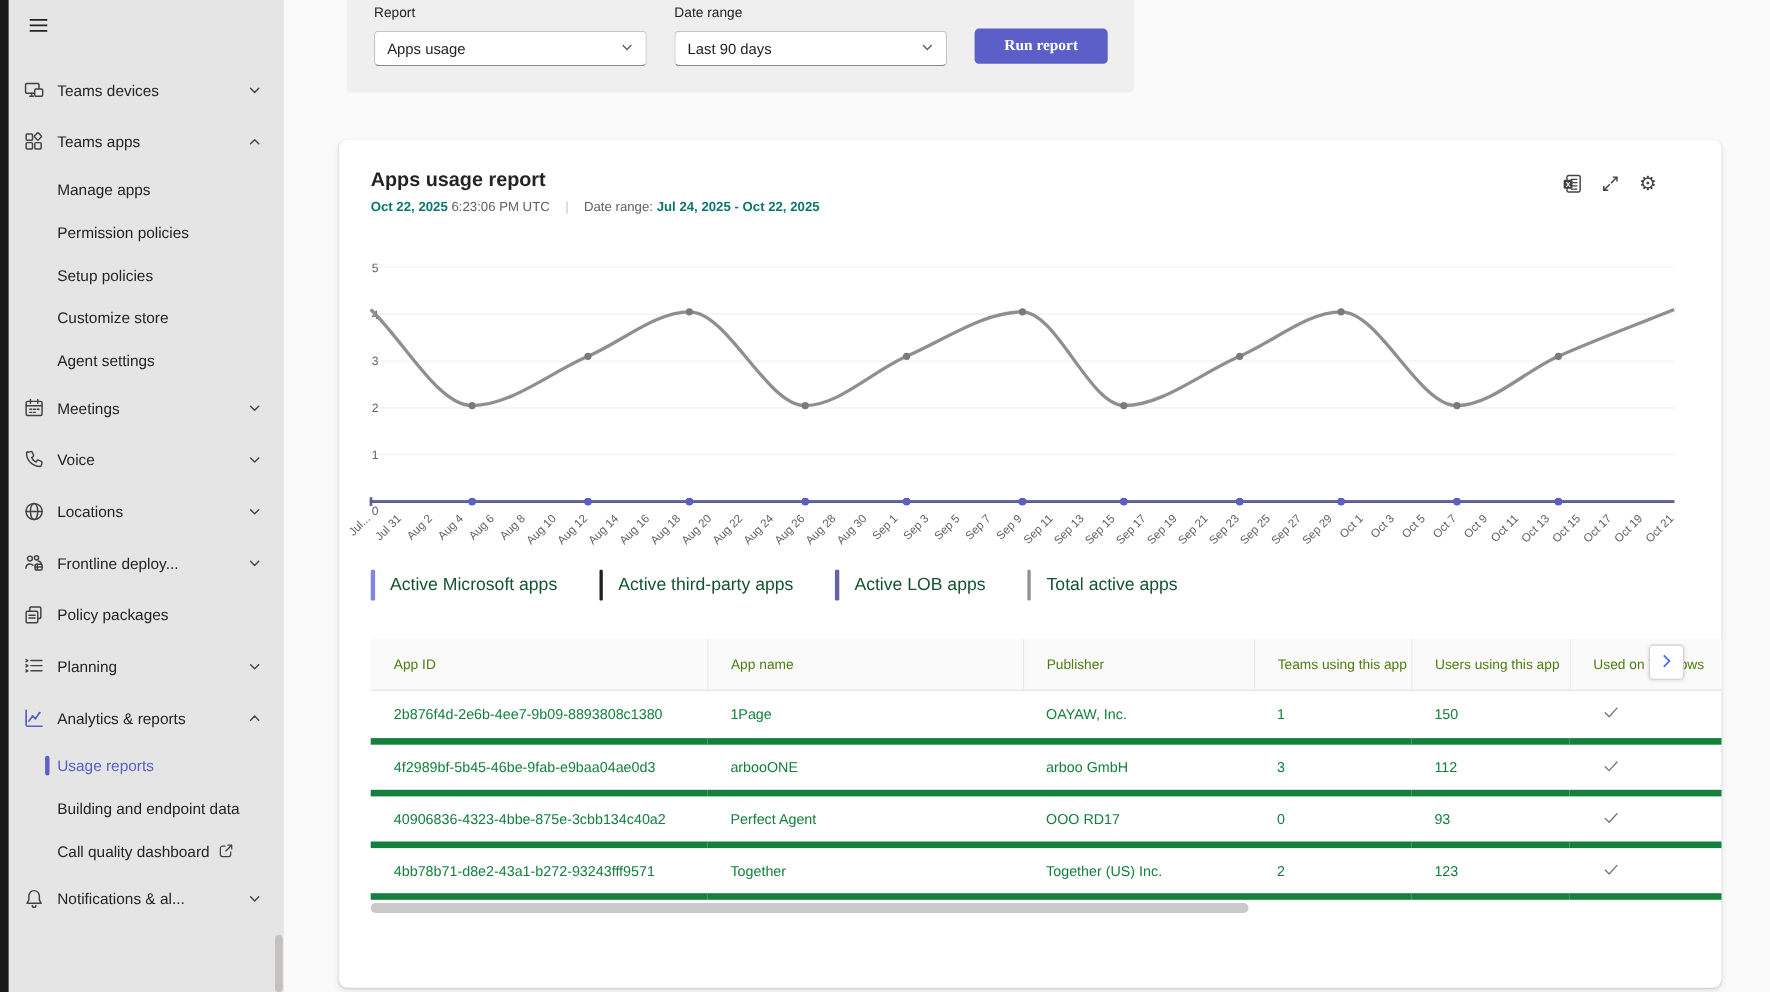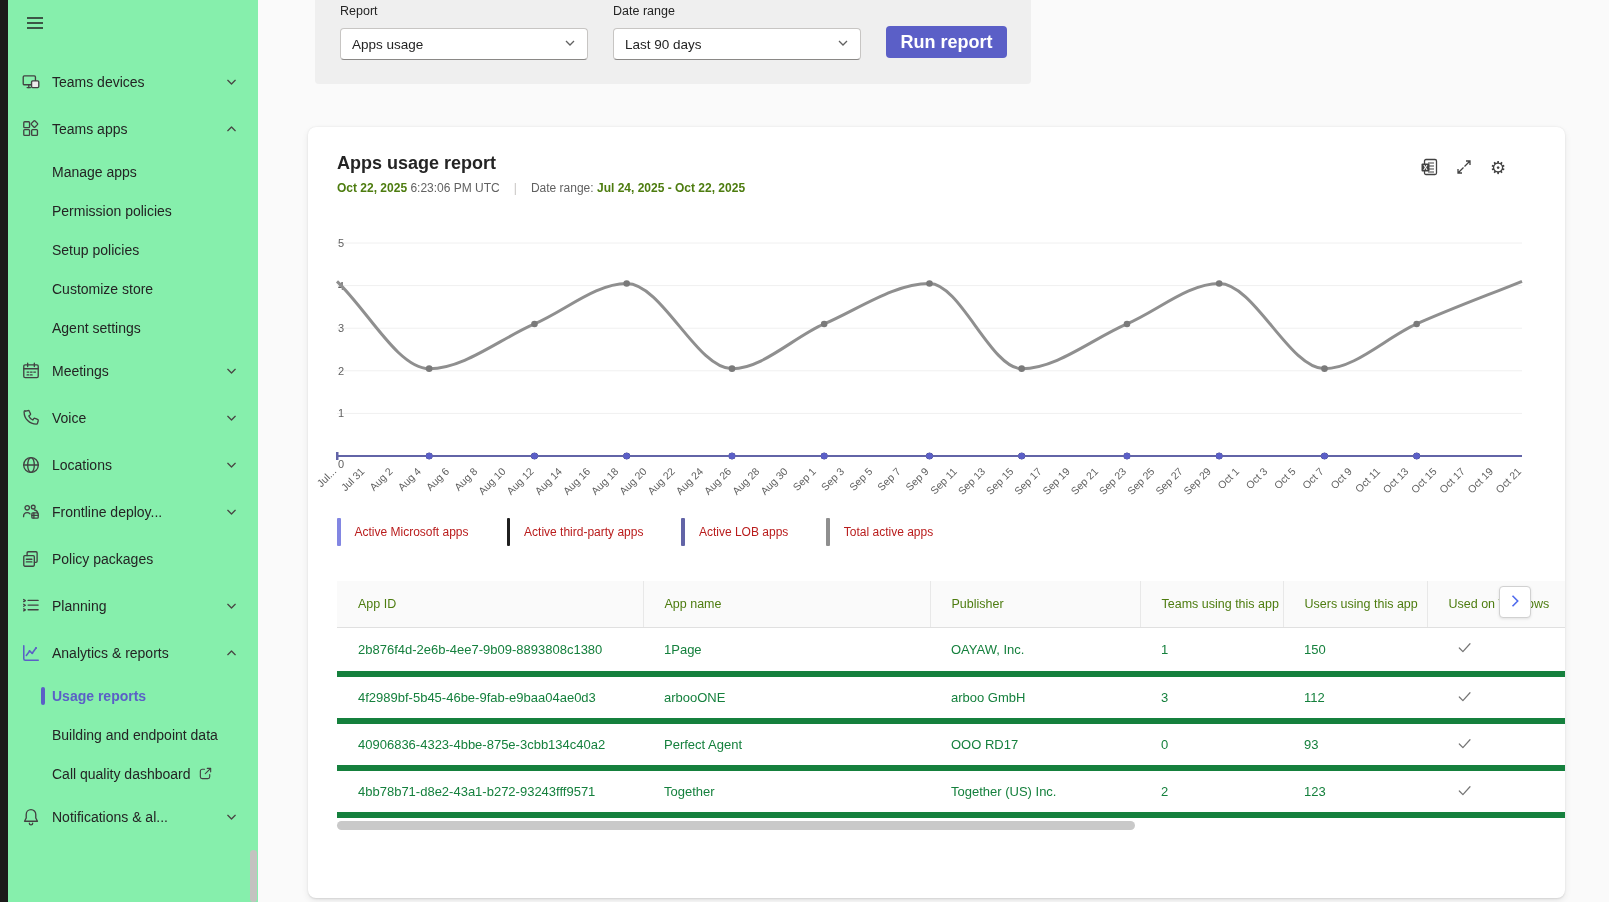--- a/index.html
+++ b/index.html
@@ -4,60 +4,60 @@
 <style>
   * { margin:0; padding:0; box-sizing:border-box; }
   html,body { width:1609px; height:902px; overflow:hidden; }
   body { font-family:"Liberation Sans", sans-serif; background:#fafafa; color:#242424; }
   .app { position:relative; width:1609px; height:902px; }
 
   
   .left-rail { position:absolute; left:0; top:0; width:8px; height:902px; background:#1b1a19; }
 
   
-  .sidebar { position:absolute; left:8px; top:0; width:250px; height:902px; background:#86efac; overflow:hidden; }
+  .sidebar { position:absolute; left:8px; top:0; width:250px; height:902px; background:#e5e5e5; overflow:hidden; }
   .hamburger { position:absolute; left:10px; top:8px; width:34px; height:32px; background:none; border:none; cursor:pointer; display:flex; align-items:center; justify-content:center; }
   .side-nav { position:absolute; left:0; top:58px; width:100%; }
   .side-item { position:relative; display:flex; align-items:center; height:47px; padding-left:12px; cursor:pointer; font-size:14px; color:#242424; }
   .side-item.sub { height:39px; padding-left:44px;text-align:right; }
   .side-item .icon { width:22px; display:inline-flex; justify-content:center; margin-right:10px; }
   .side-item .chev { position:absolute; right:20px; top:50%; transform:translateY(-50%); display:inline-flex; }
-  .side-item.selected { color:#5b5fc7; font-weight:bold; }
+  .side-item.selected { color:#5b5fc7; font-weight:normal; }
   .sel-bar { position:absolute; left:33px; top:50%; transform:translateY(-50%); width:3.5px; height:18px; border-radius:2px; background:#5b5fc7; }
   .side-item .ext { margin-left:7px; display:inline-flex; }
   .side-scroll-thumb { position:absolute; right:1px; bottom:0; width:7px; height:52px; border-radius:4px; background:#c4c2c0; }
 
   
   .main { position:absolute; left:258px; top:0; width:1351px; height:902px; }
 
   
   .filter-panel { position:absolute; left:57px; top:0; width:716px; height:84px; background:#efefef; border-radius:0 0 4px 4px; padding:4px 0 0 25px; display:flex; }
   .filter-group { margin-right:25px; }
   .filter-group label { display:block; font-size:12.5px; color:#242424; margin-bottom:10px; }
   .dropdown { width:248px; height:32px; background:#fff; border:1px solid #c7c5c3; border-bottom-color:#8a8886; border-radius:4px; display:flex; align-items:center; justify-content:space-between; padding:0 10px 0 11px; font-size:13.5px; cursor:pointer; }
-  .run-btn { margin-top:22px; width:121px; height:32px; background:#5b5fc7; color:#fff; border:none; border-radius:4px; font-size:18px; font-weight:bold; font-family:Liberation Sans, sans-serif; cursor:pointer; }
+  .run-btn { margin-top:22px; width:121px; height:32px; background:#5b5fc7; color:#fff; border:none; border-radius:4px; font-size:14px; font-weight:bold; font-family:Liberation Serif, serif; cursor:pointer; }
 
   
   .report-card { position:absolute; left:50px; top:127px; width:1257px; height:771px; background:#fff; border-radius:8px; box-shadow:0 0.6px 1.8px rgba(0,0,0,.1), 0 3px 7px rgba(0,0,0,.08); padding:26px 0 0 29px; }
   .card-head { position:relative; width:1200px; }
   .card-title { font-size:18px; font-weight:bold; color:#242424; }
   .card-meta { margin-top:7px; font-size:12px; color:#616161; display:flex; align-items:center; }
-  .card-meta b { color:#4d7c0f;text-align:right; }
+  .card-meta b { color:#0f766e;text-align:right; }
   .meta-sep { margin:0 14px; color:#c8c6c4; }
   .head-icons { position:absolute; right:28px; top:4px; display:flex; gap:12px; }
   .icon-btn { width:22px; height:22px; background:none; border:none; cursor:pointer; display:flex; align-items:center; justify-content:center; color:#424242; }
   .gear-glyph { font-size:18px; line-height:1; color:#424242; font-family:"DejaVu Sans",sans-serif; }
 
   .chart-wrap { margin-top:38px; width:1228px; }
   .chart-wrap svg { overflow:visible; display:block; }
 
   .legend { margin-top:15px; display:flex; gap:38px; }
   .legend-item { display:flex; align-items:center; cursor:pointer; }
   .legend-bar { width:3.5px; height:28px; border-radius:1px; margin-right:14px; }
-  .legend-label { font-size:12px; color:#b91c1c; }
+  .legend-label { font-size:16px; color:#14532d; }
 
   .table-zone { position:relative; margin-top:35px; width:1228px; }
   table.report { border-collapse:collapse; width:1228px; table-layout:fixed; }
   table.report th { height:46px; background:#fafafa; font-weight:normal; font-size:12.5px; color:#4d7c0f; text-align:left; padding-left:21px; border-bottom:1px solid #e0e0e0; border-right:1px solid #e8e8e8; white-space:nowrap; overflow:hidden; cursor:pointer; }
   table.report th:last-child { border-right:none; }
   table.report td { height:47px; font-size:13px; color:#15803d; padding-left:21px; border-bottom:6px solid #15803d; white-space:nowrap; overflow:hidden; }
   .check { display:inline-flex; margin-left:8px; }
   .col-next { position:absolute; right:34px; top:5px; width:32px; height:32px; background:#fff; border:1px solid #d1d1d1; border-radius:4px; box-shadow:0 1px 3px rgba(0,0,0,.1); cursor:pointer; display:flex; align-items:center; justify-content:center; }
   .h-scrollbar { position:relative; margin-top:3px; width:1200px; height:10px; }
   .h-thumb { position:absolute; left:0; top:0; width:798px; height:9px; border-radius:4.5px; background:#c9c9c9; cursor:pointer; }

